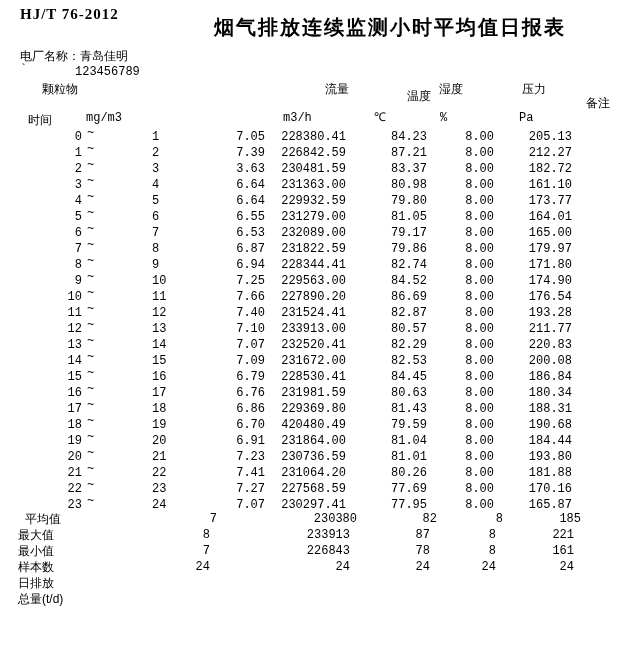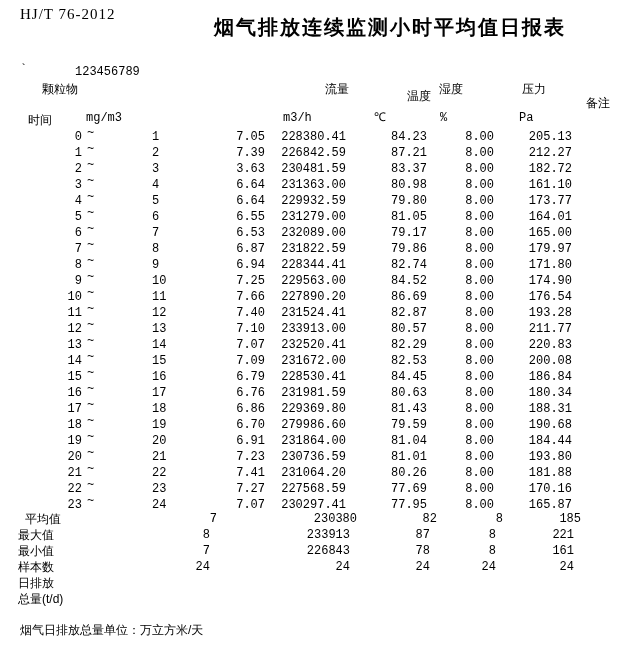--- a/index.html
+++ b/index.html
@@ -9,21 +9,21 @@
     background:#ffffff;color:#000000;
     font-family:"Liberation Sans",sans-serif;
     font-size:12px;line-height:16px;
     overflow:hidden;
   }
   .abs{position:absolute;white-space:nowrap;}
   .mono{font-family:"Liberation Mono","DejaVu Sans Mono",monospace;font-size:12px;}
   .std-code{
     left:20px;top:6px;
     font-family:"Liberation Serif",serif;
-    font-weight:normal;font-size:15px;letter-spacing:1px;
+    font-weight:bold;font-size:15px;letter-spacing:1px;
   }
   .title{
     left:146px;top:19px;width:488px;
     text-align:center;font-weight:bold;font-size:20px;letter-spacing:2px;
   }
   .plant-line{left:20px;top:48px;}
   .stray{left:20px;top:62px;}
   .plant-code{left:75px;top:64px;}
   .date-line{left:437px;top:62px;}
   .h-pm{left:42px;top:81px;}
@@ -61,20 +61,21 @@
   .footer-note{left:20px;top:622px;}
 </style>
 </head>
 <body>
 
 <div class="page">
 
   <div class="abs std-code mono">HJ/T 76-2012</div>
   <div class="abs title">烟气排放连续监测小时平均值日报表</div>
 
+  <div class="abs plant-line"><span>电厂名称：</span><span>青岛佳明</span></div>
   <div class="abs stray mono">`</div>
   <div class="abs plant-code mono">123456789</div>
 
   <div class="abs h-pm">颗粒物</div>
   <div class="abs h-flow">流量</div>
   <div class="abs h-temp">温度</div>
   <div class="abs h-hum">湿度</div>
   <div class="abs h-press">压力</div>
   <div class="abs h-time">时间</div>
   <div class="abs h-remark">备注</div>
@@ -264,21 +265,21 @@
     <span class="flow mono">229369.80</span>
     <span class="temp mono">81.43</span>
     <span class="hum mono">8.00</span>
     <span class="press mono">188.31</span>
   </div>
       <div class="row" style="top: 417px;">
     <span class="start mono">18</span>
     <span class="tilde mono">~</span>
     <span class="end mono">19</span>
     <span class="pm mono">6.70</span>
-    <span class="flow mono">279986.60</span>
+    <span class="flow mono">420480.49</span>
     <span class="temp mono">79.59</span>
     <span class="hum mono">8.00</span>
     <span class="press mono">190.68</span>
   </div>
       <div class="row" style="top: 433px;">
     <span class="start mono">19</span>
     <span class="tilde mono">~</span>
     <span class="end mono">20</span>
     <span class="pm mono">6.91</span>
     <span class="flow mono">231864.00</span>
@@ -371,15 +372,14 @@
       <div class="srow" style="top: 591px;">
     <span class="label">总量(t/d)</span>
     <span class="pm mono"></span>
     <span class="flow mono"></span>
     <span class="temp mono"></span>
     <span class="hum mono"></span>
     <span class="press mono"></span>
   </div>
     </div>
 
-  <div class="abs footer-note">烟气日排放总量单位：万立方米/天</div>
 
 </div>
 
 </body></html>

